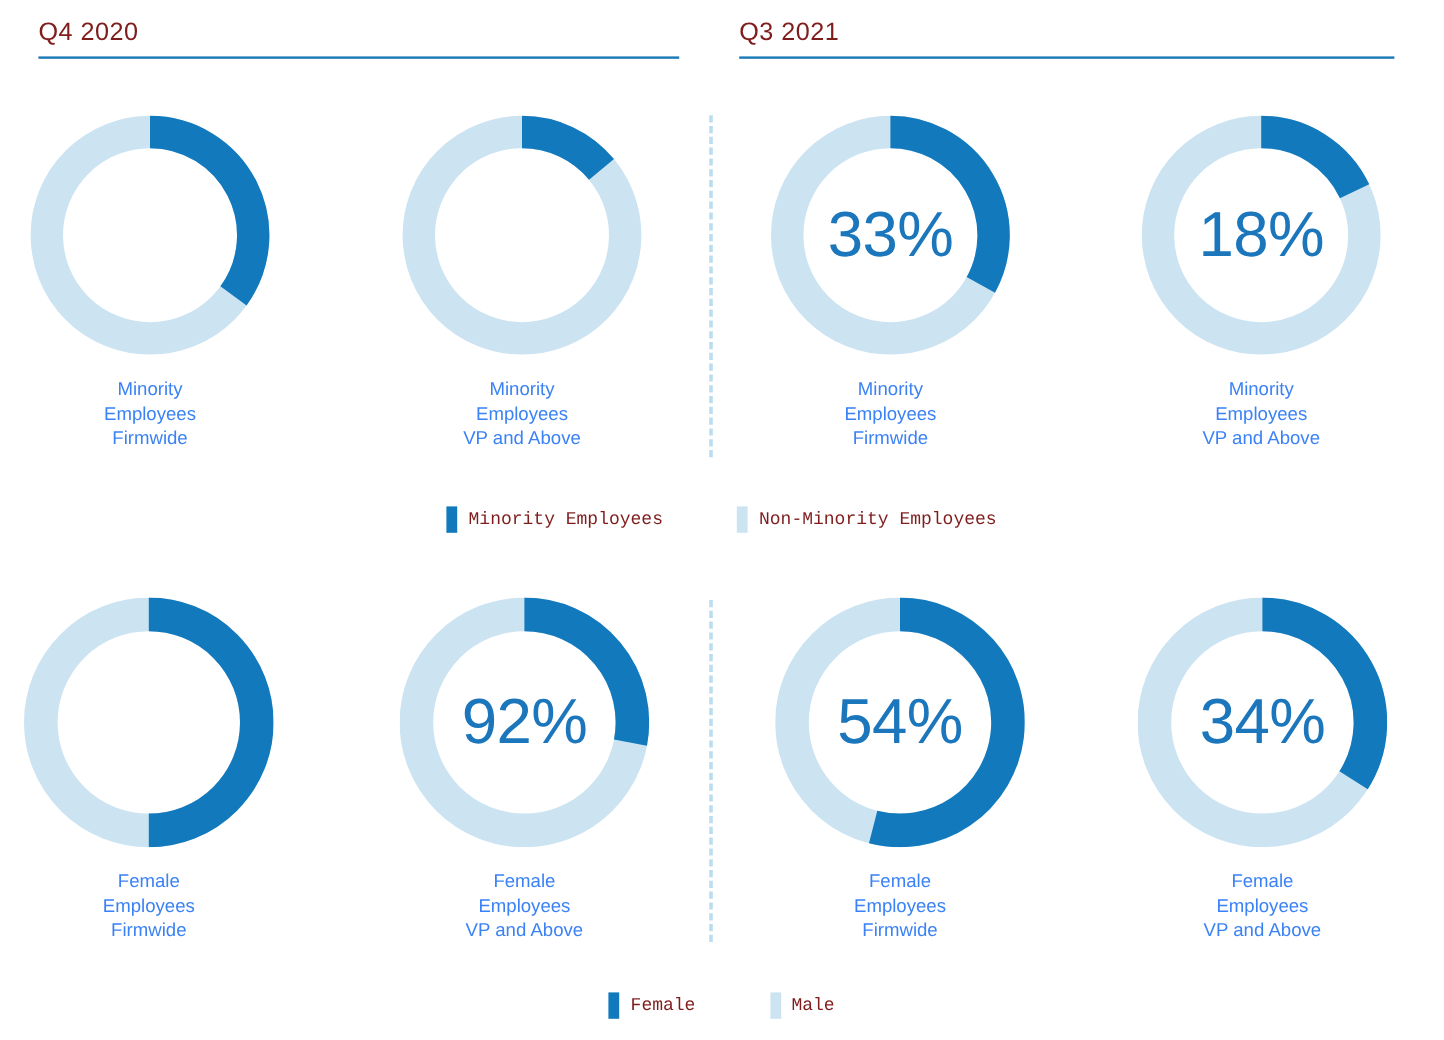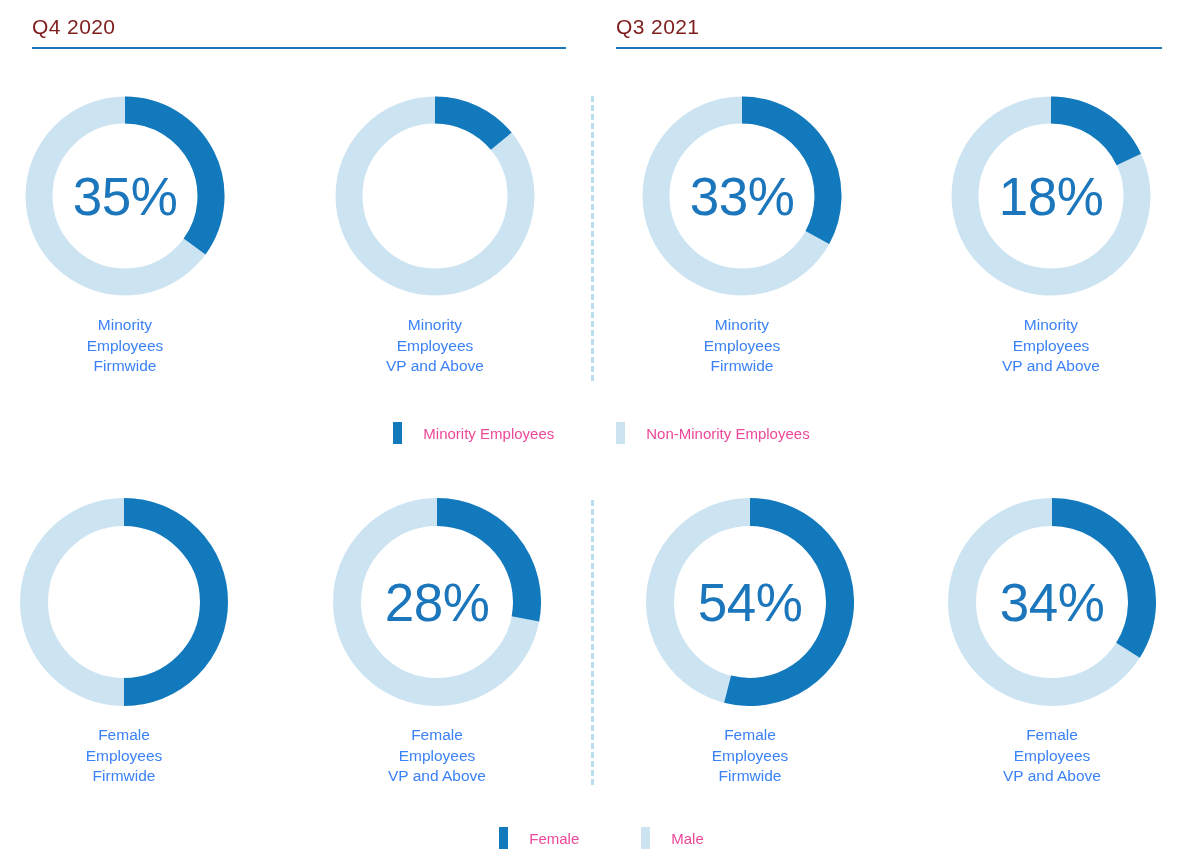--- a/index.html
+++ b/index.html
@@ -100,24 +100,25 @@
   .legend-item {
     display: flex;
     align-items: center;
   }
   .legend-swatch {
     width: 9px;
     height: 22px;
     flex: 0 0 auto;
   }
   .legend-text {
-    margin-left: 21px;
+    margin-left: 9px;
     font-size: 15px;
-    color: #ec4899;
+    color: #7f1d1d;
     white-space: nowrap;
+    font-family: Liberation Mono, monospace;
   }
   .legend-gap { width: 62px; }
 
   #legend-minority { left: 0; right: 0; top: 422px; }
   #legend-gender   { left: 0; right: 0; top: 827px; }
 </style>
 </head>
 <body>
 
 <div class="canvas">
@@ -135,21 +136,20 @@
   <div class="divider top"></div>
   <div class="divider bottom"></div>
 
   <div id="cells-host">
       <div class="cell" style="left: 5px; top: 96px; width: 240px;">
         <div class="donut-wrap" style="width: 200px; height: 200px;">
           <svg width="200" height="200" viewBox="0 0 200 200">
             <circle cx="100" cy="100" r="86" fill="none" stroke="#CCE3F2" stroke-width="27"></circle>
             <path d="M 100 14 A 86 86 0 0 1 169.57546151624547 150.5495316971527" fill="none" stroke="#1279BD" stroke-width="27" stroke-linecap="butt"></path>
           </svg>
-          <div class="donut-value">35%</div>
         </div>
         <div class="cell-label">Minority
 Employees
 Firmwide</div>
       </div>
       <div class="cell" style="left: 315px; top: 96px; width: 240px;">
         <div class="donut-wrap" style="width: 200px; height: 200px;">
           <svg width="200" height="200" viewBox="0 0 200 200">
             <circle cx="100" cy="100" r="86" fill="none" stroke="#CCE3F2" stroke-width="27"></circle>
             <path d="M 100 14 A 86 86 0 0 1 166.26413887871786 45.18153688161268" fill="none" stroke="#1279BD" stroke-width="27" stroke-linecap="butt"></path>
@@ -193,21 +193,21 @@
         <div class="cell-label">Female
 Employees
 Firmwide</div>
       </div>
       <div class="cell" style="left: 317px; top: 498px; width: 240px;">
         <div class="donut-wrap" style="width: 208px; height: 208px;">
           <svg width="208" height="208" viewBox="0 0 208 208">
             <circle cx="104" cy="104" r="90" fill="none" stroke="#CCE3F2" stroke-width="28"></circle>
             <path d="M 104 14 A 90 90 0 0 1 192.405852565582 120.86431831271521" fill="none" stroke="#1279BD" stroke-width="28" stroke-linecap="butt"></path>
           </svg>
-          <div class="donut-value">28%</div>
+          <div class="donut-value">92%</div>
         </div>
         <div class="cell-label">Female
 Employees
 VP and Above</div>
       </div>
       <div class="cell" style="left: 630px; top: 498px; width: 240px;">
         <div class="donut-wrap" style="width: 208px; height: 208px;">
           <svg width="208" height="208" viewBox="0 0 208 208">
             <circle cx="104" cy="104" r="90" fill="none" stroke="#CCE3F2" stroke-width="28"></circle>
             <path d="M 104 14 A 90 90 0 1 1 81.61791015516306 191.1724845015768" fill="none" stroke="#1279BD" stroke-width="28" stroke-linecap="butt"></path>

